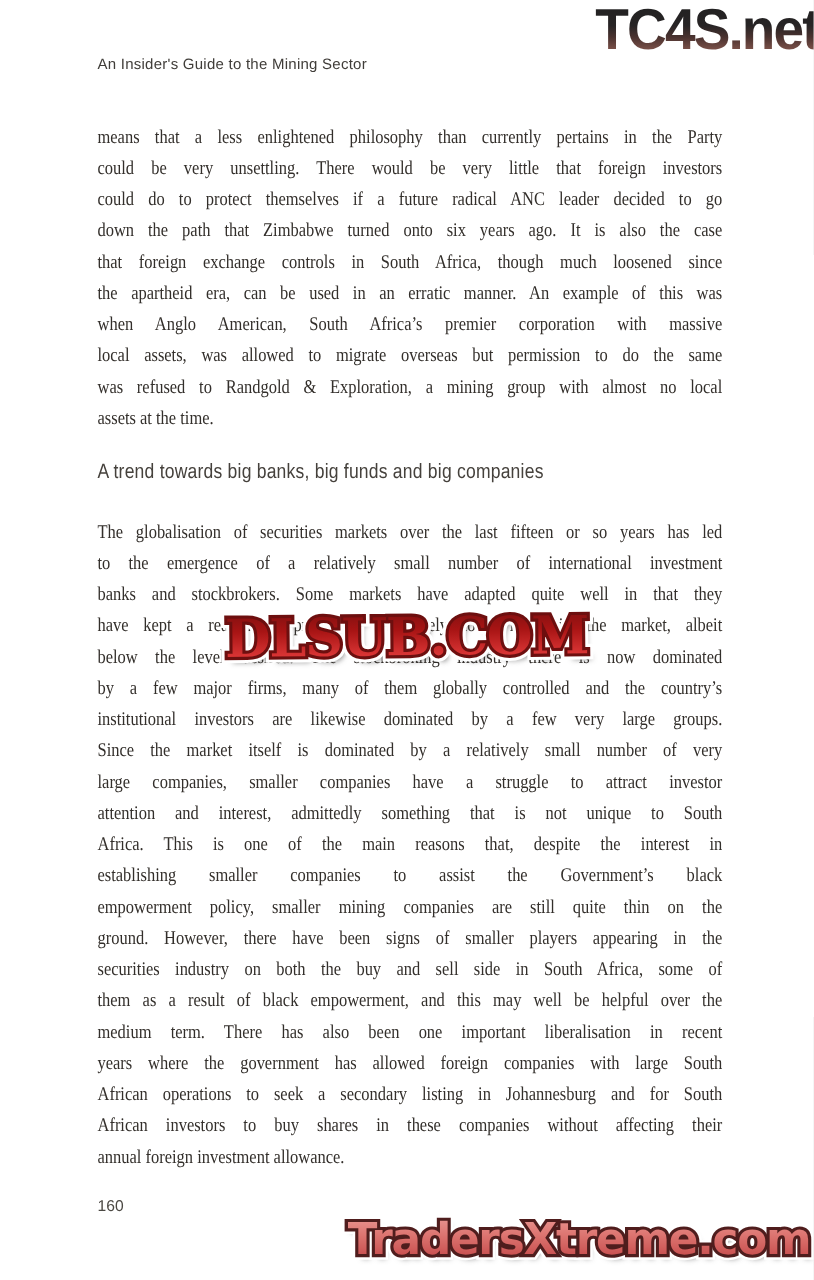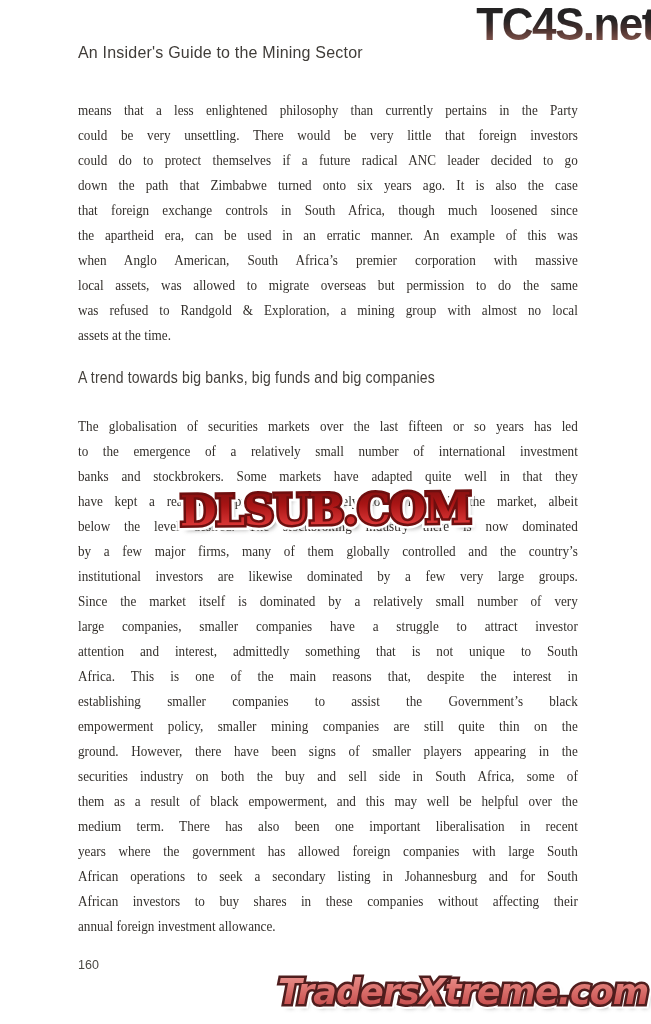--- a/index.html
+++ b/index.html
@@ -6,21 +6,21 @@
   .page {
     position:relative; width:651px; height:1024px; margin:0 auto;
     background:#ffffff; overflow:hidden;
     font-family:"Liberation Serif", serif;
   }
 
   
   .running-header {
     position:absolute; left:78px; top:44px;
     font-family:"Liberation Sans", sans-serif;
-    font-size:16px; letter-spacing:.2px; color:#403d39;
+    font-size:12px; letter-spacing:.2px; color:#403d39;
   }
 
   
   .wm-top {
     position:absolute; top:1px; right:-4px; z-index:6;
     font-family:"Liberation Sans", sans-serif; font-weight:bold;
     font-size:44px; line-height:1; letter-spacing:-1.5px;
     transform:scaleY(1.05); transform-origin:top right;
     background:linear-gradient(180deg,#212121 0%,#272425 42%,#4a322f 62%,#7d524a 85%,#a3746a 100%);
     -webkit-background-clip:text; background-clip:text; color:transparent;
@@ -55,21 +55,21 @@
     text-shadow:4px 5px 4px rgba(70,70,70,.55);
   }
   .wm-mid .l2 { position:absolute; left:0; top:0; color:transparent; -webkit-text-stroke:5px #6d0f0f; }
   .wm-mid .l3 {
     position:absolute; left:0; top:0;
     background:linear-gradient(180deg,#801010 4%,#a81414 38%,#d83434 78%,#c52222 100%);
     -webkit-background-clip:text; background-clip:text; color:transparent;
   }
 
   
-  .wm-bottom { position:absolute; left:278px; top:971px; z-index:5;font-style:italic; }
+  .wm-bottom { position:absolute; left:278px; top:971px; z-index:5; }
   .wm-bottom .layer {
     font-family:"DejaVu Sans", sans-serif; font-weight:bold;
     font-size:35px; line-height:1.2; letter-spacing:-1px; white-space:nowrap;
   }
   .wm-bottom .l1 {
     color:#ffffff; -webkit-text-stroke:9px #ffffff;
     text-shadow:3px 4px 4px rgba(80,80,80,.5);
   }
   .wm-bottom .l2 { position:absolute; left:0; top:0; color:transparent; -webkit-text-stroke:5px #4f1d1d; }
   .wm-bottom .l3 {

